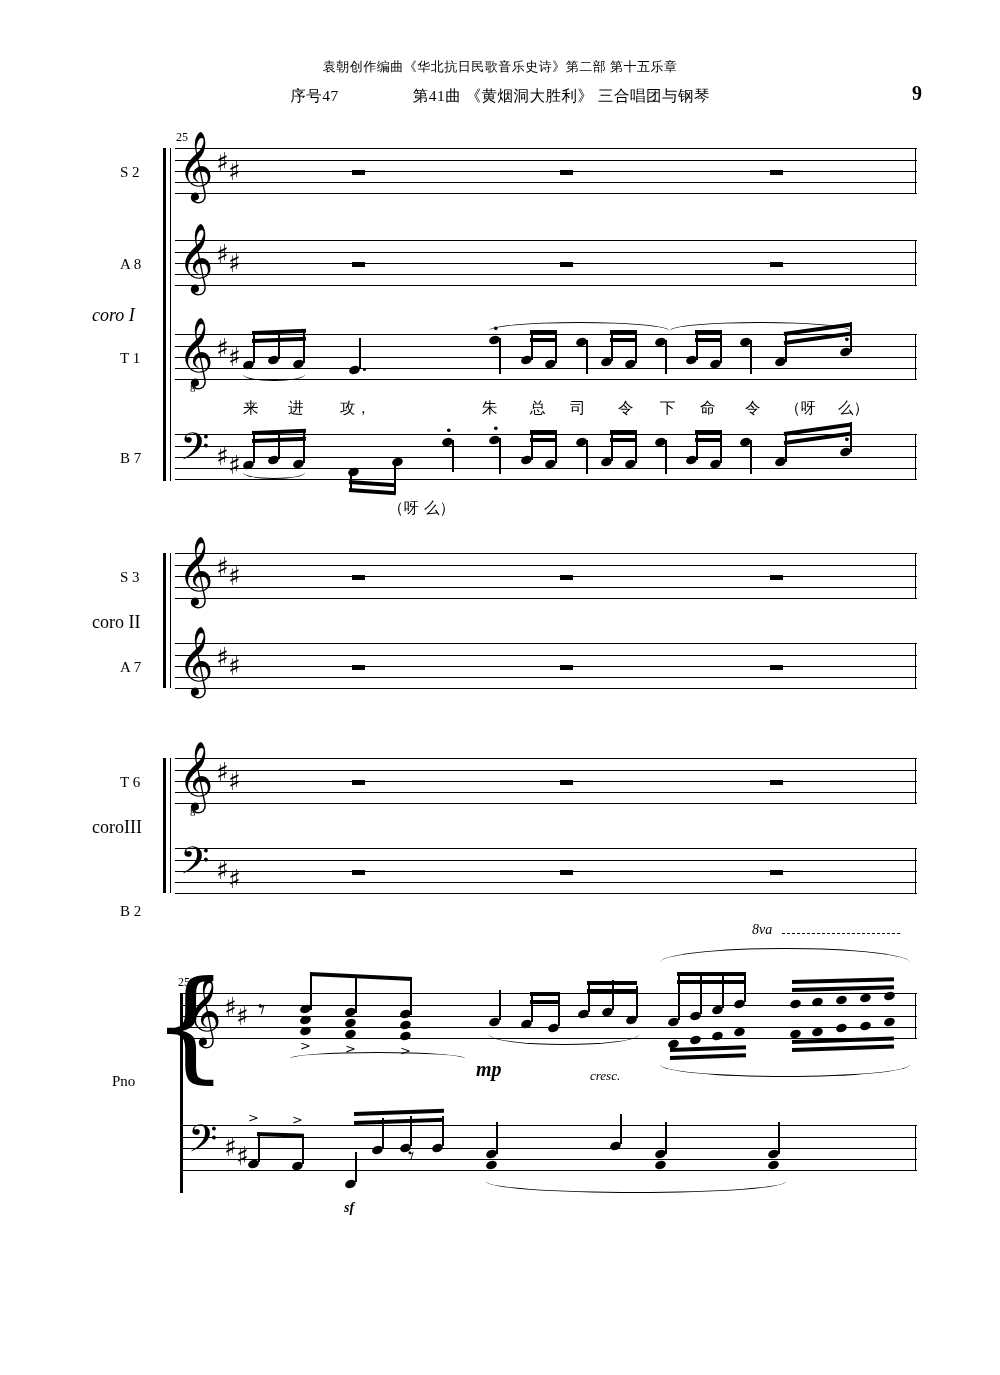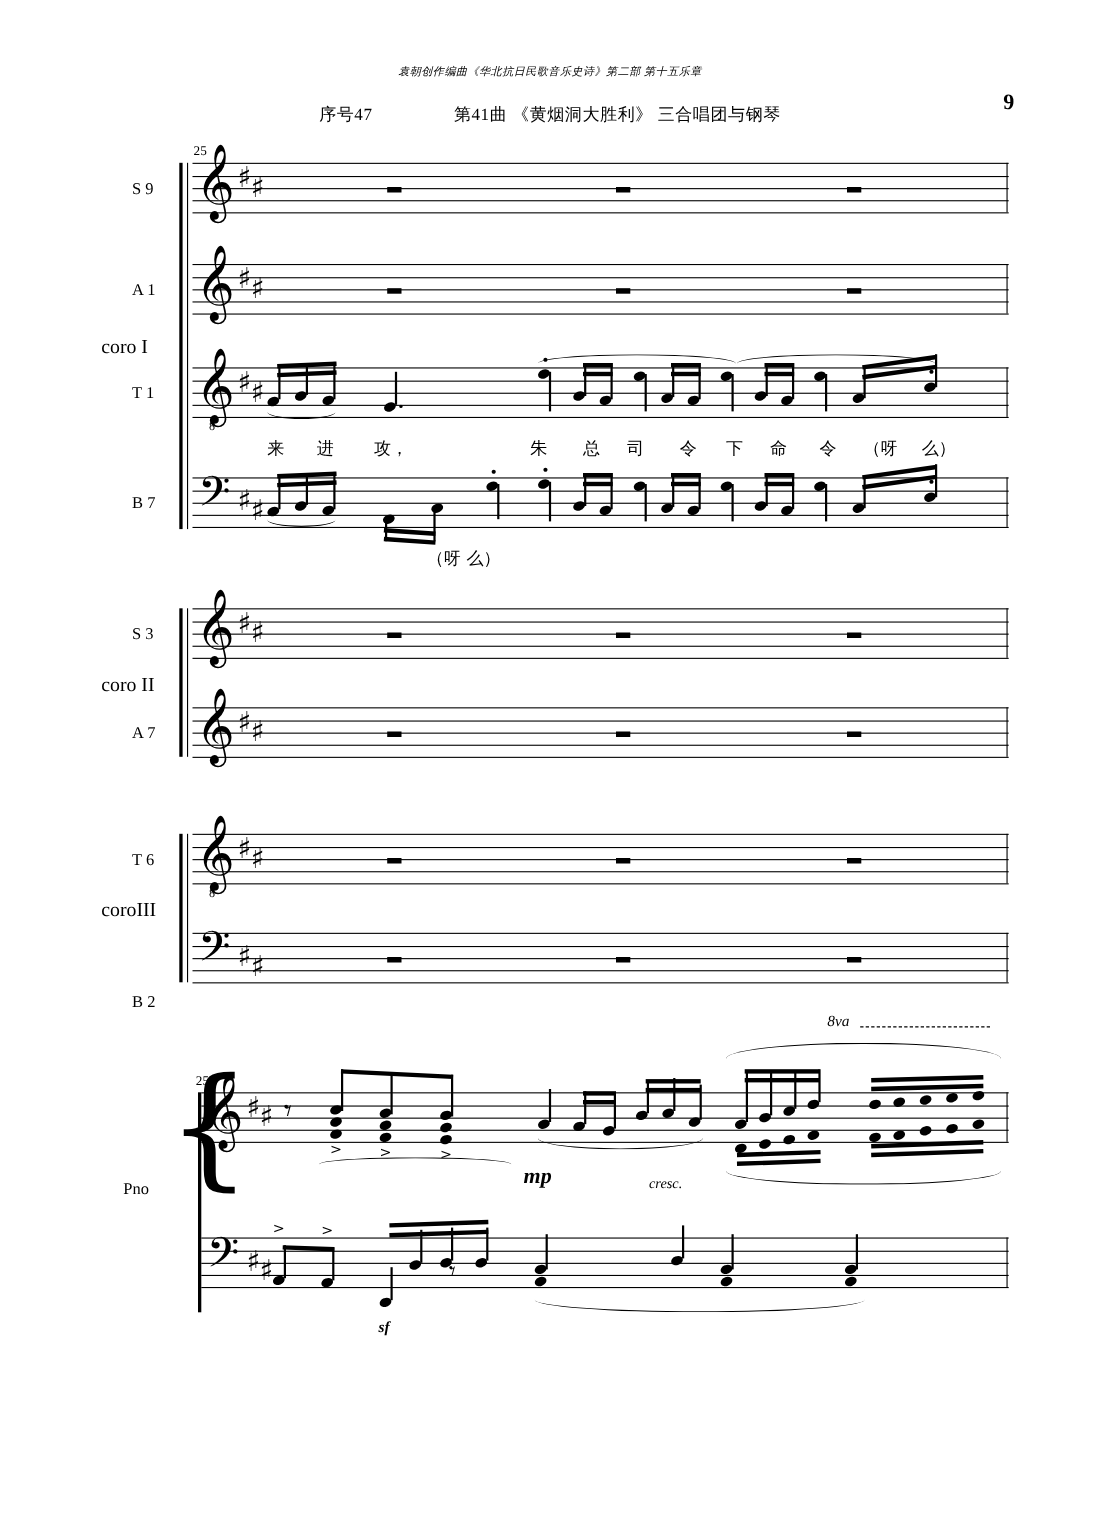--- a/index.html
+++ b/index.html
@@ -21,30 +21,29 @@
     width: 1000px; height: 1375px;
   }
   
   .header {
     position: absolute;
     left: 0; top: 58px;
     width: 1000px;
     text-align: center;
   }
   .header .line1 {
-    font-size: 10px;
+    font-size: 13px;
     letter-spacing: 0.5px;
     white-space: nowrap;
-    font-style: italic;
   }
   .header .line2 {
     font-size: 15.5px;
     letter-spacing: 0.5px;
     white-space: nowrap;
-    margin-top: 22px;
+    margin-top: 10px;
   }
   .header .line2 .sp1 { display:inline-block; width:74px; }
   .page-number {
     position: absolute;
     right: 78px; top: 82px;
     font-size: 20px;
     font-weight: bold;
     font-family: "Liberation Serif", serif;
   }
   
@@ -203,45 +202,45 @@
   <div class="staffgroupline" style="left:163px; top:148px; height:333px;"></div>
   <div class="barline" style="left:170px; top:148px; width:1.4px; height:333px;"></div>
 
   <div class="staff" style="left:175px; top:148px; width:742px; height:48px;">
     <div class="l" style="top:11px;"></div>
       <div class="l" style="top:22px;"></div>
       <div class="l" style="top:33px;"></div>
       <div class="l" style="top:44px;"></div>
   </div>
   <div class="barline" style="left:915px; top:148px; width:1.4px; height:45px;"></div>
-  <div class="label" style="left:120px; top:164px;">S 9</div>
+  <div class="label" style="left:120px; top:164px;">S 2</div>
   <div class="clef treble" style="left:178px; top:135px;">𝄞</div>
   <div class="ksharp" style="left:216px; top:149px;">♯</div>
   <div class="ksharp" style="left:228px; top:158px;">♯</div>
   <div class="restwhole" style="left:352px; top:170px;"></div>
   <div class="restwhole" style="left:560px; top:170px;"></div>
   <div class="restwhole" style="left:770px; top:170px;"></div>
   <div class="measnum" style="left:176px; top:130px;">25</div>
 
   <div class="staff" style="left:175px; top:240px; width:742px; height:48px;">
     <div class="l" style="top:11px;"></div>
       <div class="l" style="top:22px;"></div>
       <div class="l" style="top:33px;"></div>
       <div class="l" style="top:44px;"></div>
   </div>
   <div class="barline" style="left:915px; top:240px; width:1.4px; height:45px;"></div>
-  <div class="label" style="left:120px; top:256px;">A 1</div>
+  <div class="label" style="left:120px; top:256px;">A 8</div>
   <div class="clef treble" style="left:178px; top:227px;">𝄞</div>
   <div class="ksharp" style="left:216px; top:241px;">♯</div>
   <div class="ksharp" style="left:228px; top:250px;">♯</div>
   <div class="restwhole" style="left:352px; top:262px;"></div>
   <div class="restwhole" style="left:560px; top:262px;"></div>
   <div class="restwhole" style="left:770px; top:262px;"></div>
 
-  <div class="label big" style="left:92px; top:305px;">coro I</div>
+  <div class="label big" style="left:92px; top:305px;font-style:italic;">coro I</div>
 
   <div class="staff" style="left:175px; top:334px; width:742px; height:48px;">
     <div class="l" style="top:11px;"></div>
       <div class="l" style="top:22px;"></div>
       <div class="l" style="top:33px;"></div>
       <div class="l" style="top:44px;"></div>
   </div>
   <div class="barline" style="left:915px; top:334px; width:1.4px; height:45px;"></div>
   <div class="label" style="left:120px; top:350px;">T 1</div>
   <div class="clef treble" style="left:178px; top:321px;">𝄞</div>

